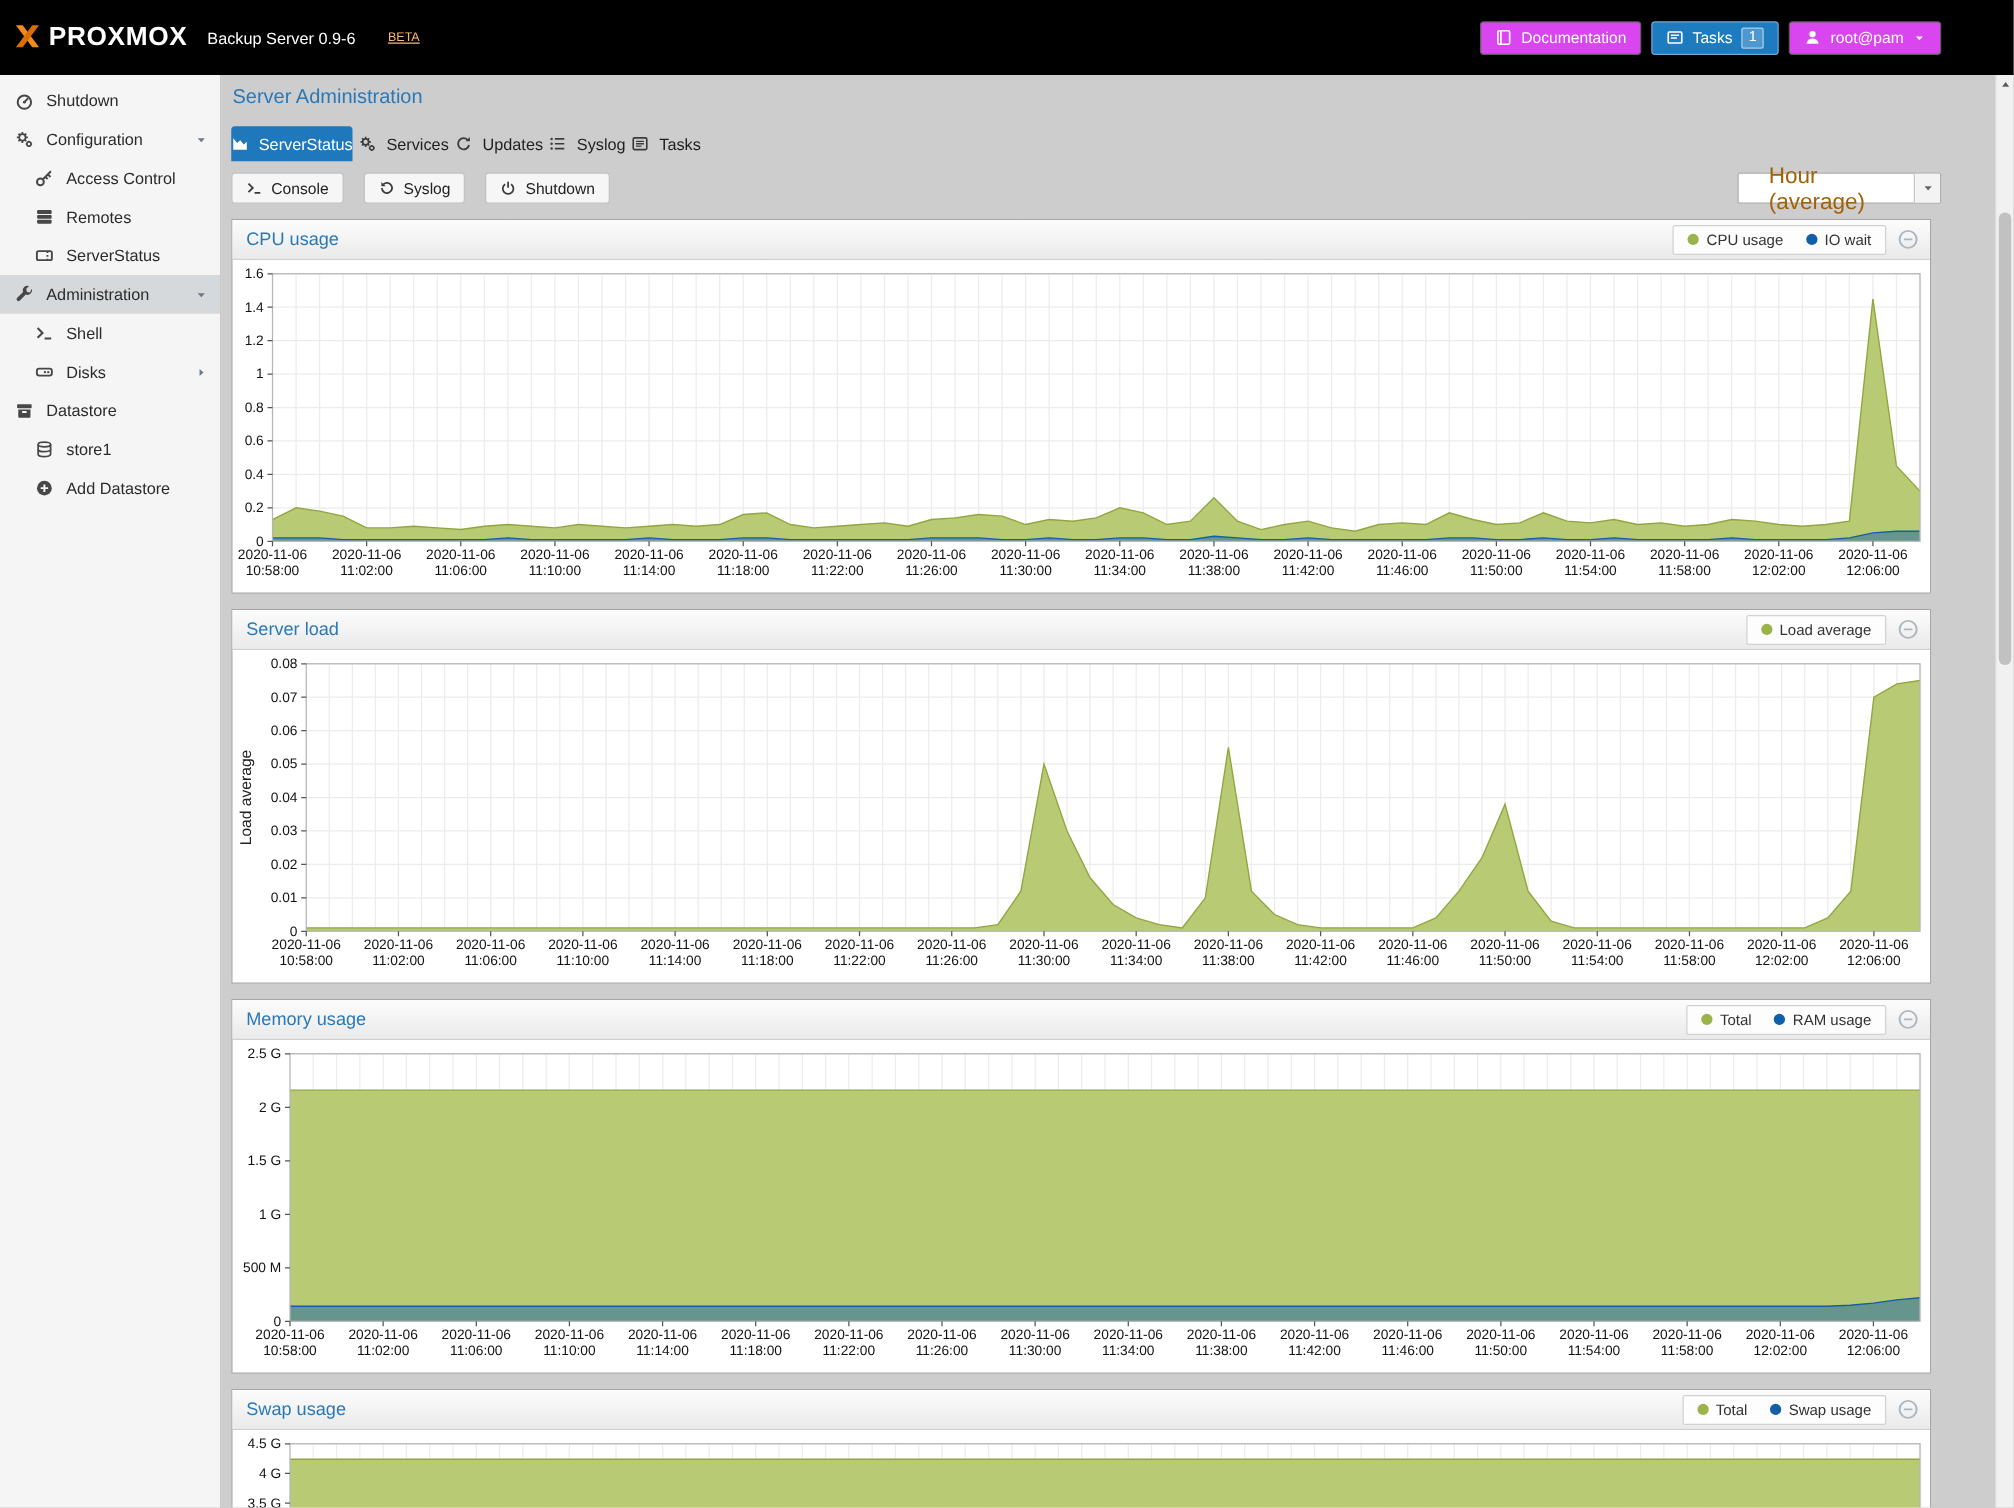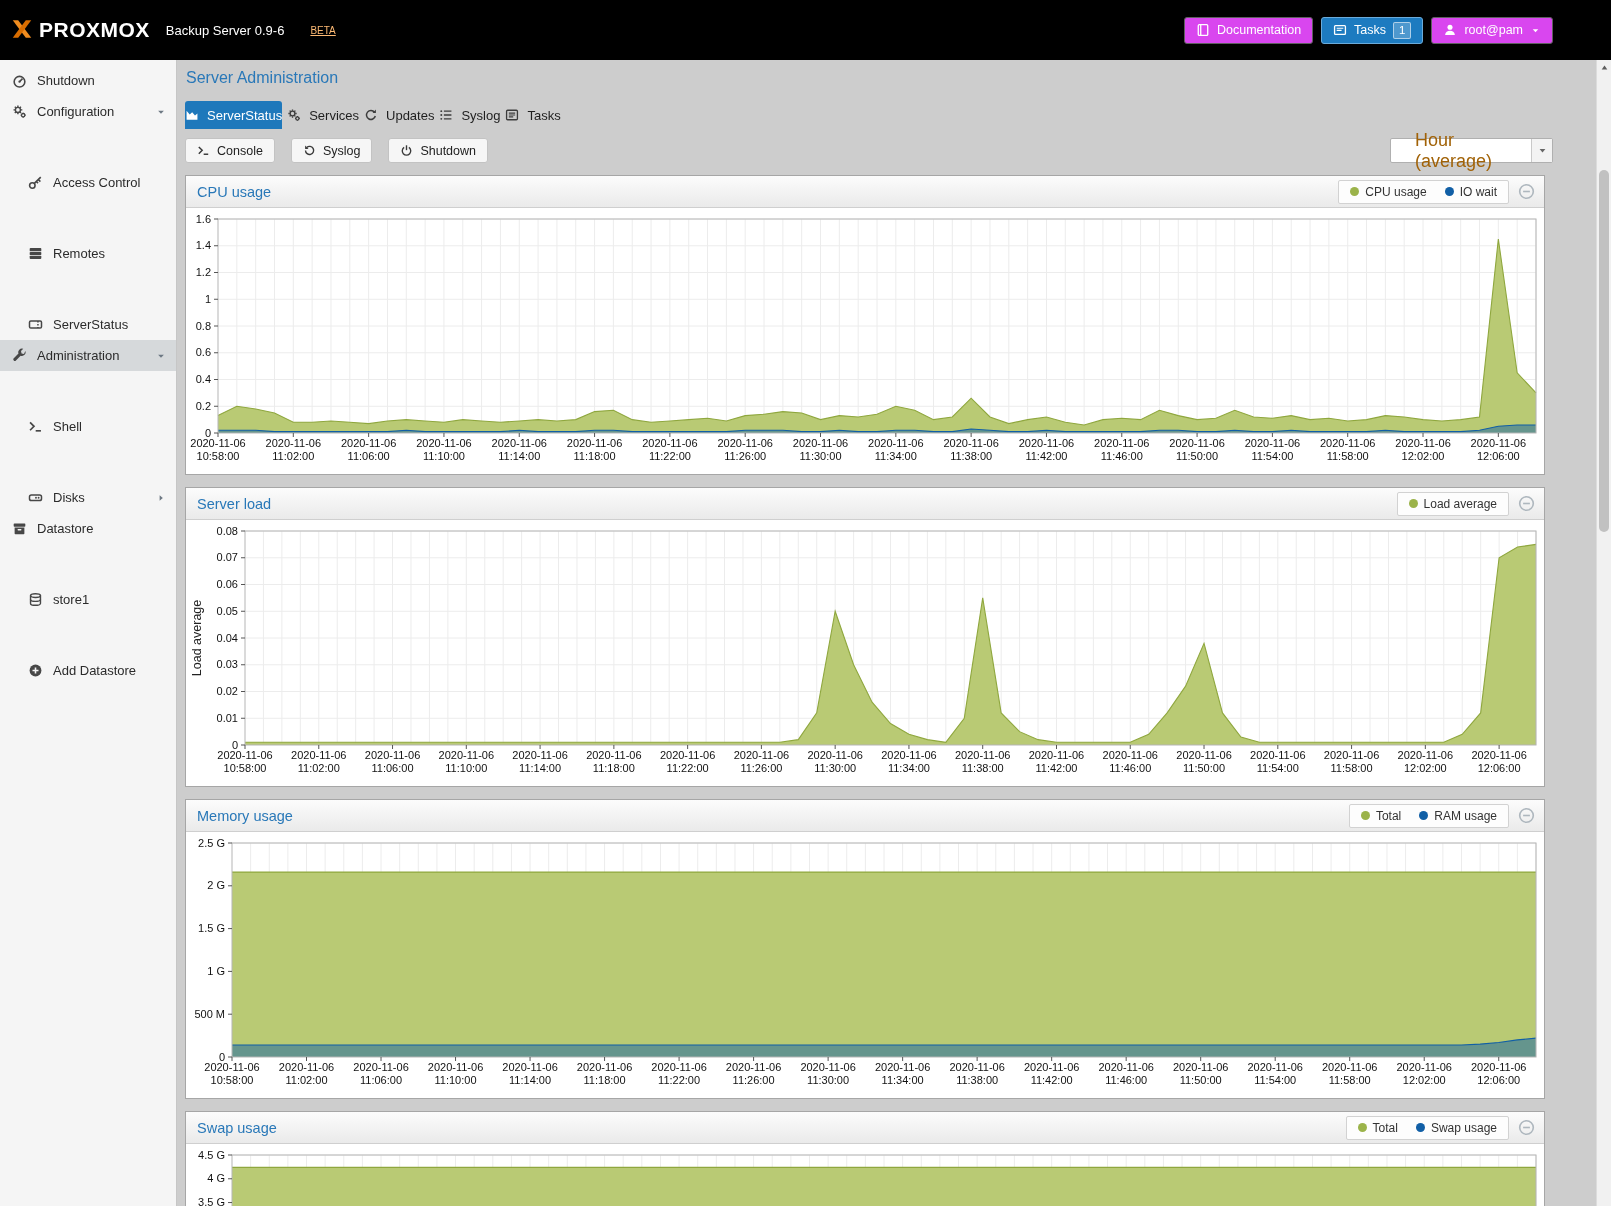--- a/index.html
+++ b/index.html
@@ -15,21 +15,21 @@
   .hdr-spacer { flex:1; }
   .hdr-btn { display:flex; align-items:center; gap:7px; background:#d946ef; border:1px solid #5f5f5f; color:#fff; height:27px; padding:0 11px; border-radius:3px; font-size:12.5px; cursor:pointer; white-space:nowrap; }
   .hdr-btn .icon { display:flex; color:#fff; }
   .hdr-btn.tasks { background:#1d7bc0; border-color:#6aabda; }
   .badge { background:rgba(255,255,255,.22); border:1px solid rgba(255,255,255,.55); border-radius:2px; padding:0 5px; font-size:11.5px; line-height:15px; }
 
   
   .layout { display:flex; height:1159px; position:relative; overflow:hidden; }
   .sidebar { width:177px; background:#f5f5f5; border-right:1px solid #c6c6c6; flex-shrink:0; padding-top:5px; }
   .side-item { height:31px; display:flex; align-items:center; gap:9px; padding:0 9px 0 12px; cursor:pointer; color:#2b2b2b; }
-  .side-item.d1 { padding-left:28px;margin-top:40px; }
+  .side-item.d1 { padding-left:28px; }
   .side-item.selected { background:#d6d9db; }
   .side-item .icon { width:16px; display:flex; color:#474747; flex-shrink:0; }
   .expander { margin-left:auto; display:flex; color:#6d7883; }
 
   .content { flex:1; padding:6px 0 0 8px; min-width:0; overflow:hidden; }
   .page-title { color:#2978b8; font-size:16px; margin:3px 0 14px 1px; }
 
   .tabbar { display:flex; gap:5px; width:1368px; }
   .tab { display:flex; align-items:center; gap:8px; height:28px; padding:0 0; border-radius:3px 3px 0 0; cursor:pointer; font-size:13px; color:#1f1f1f; }
   .tab .icon { display:flex; color:#3c3c3c; }

